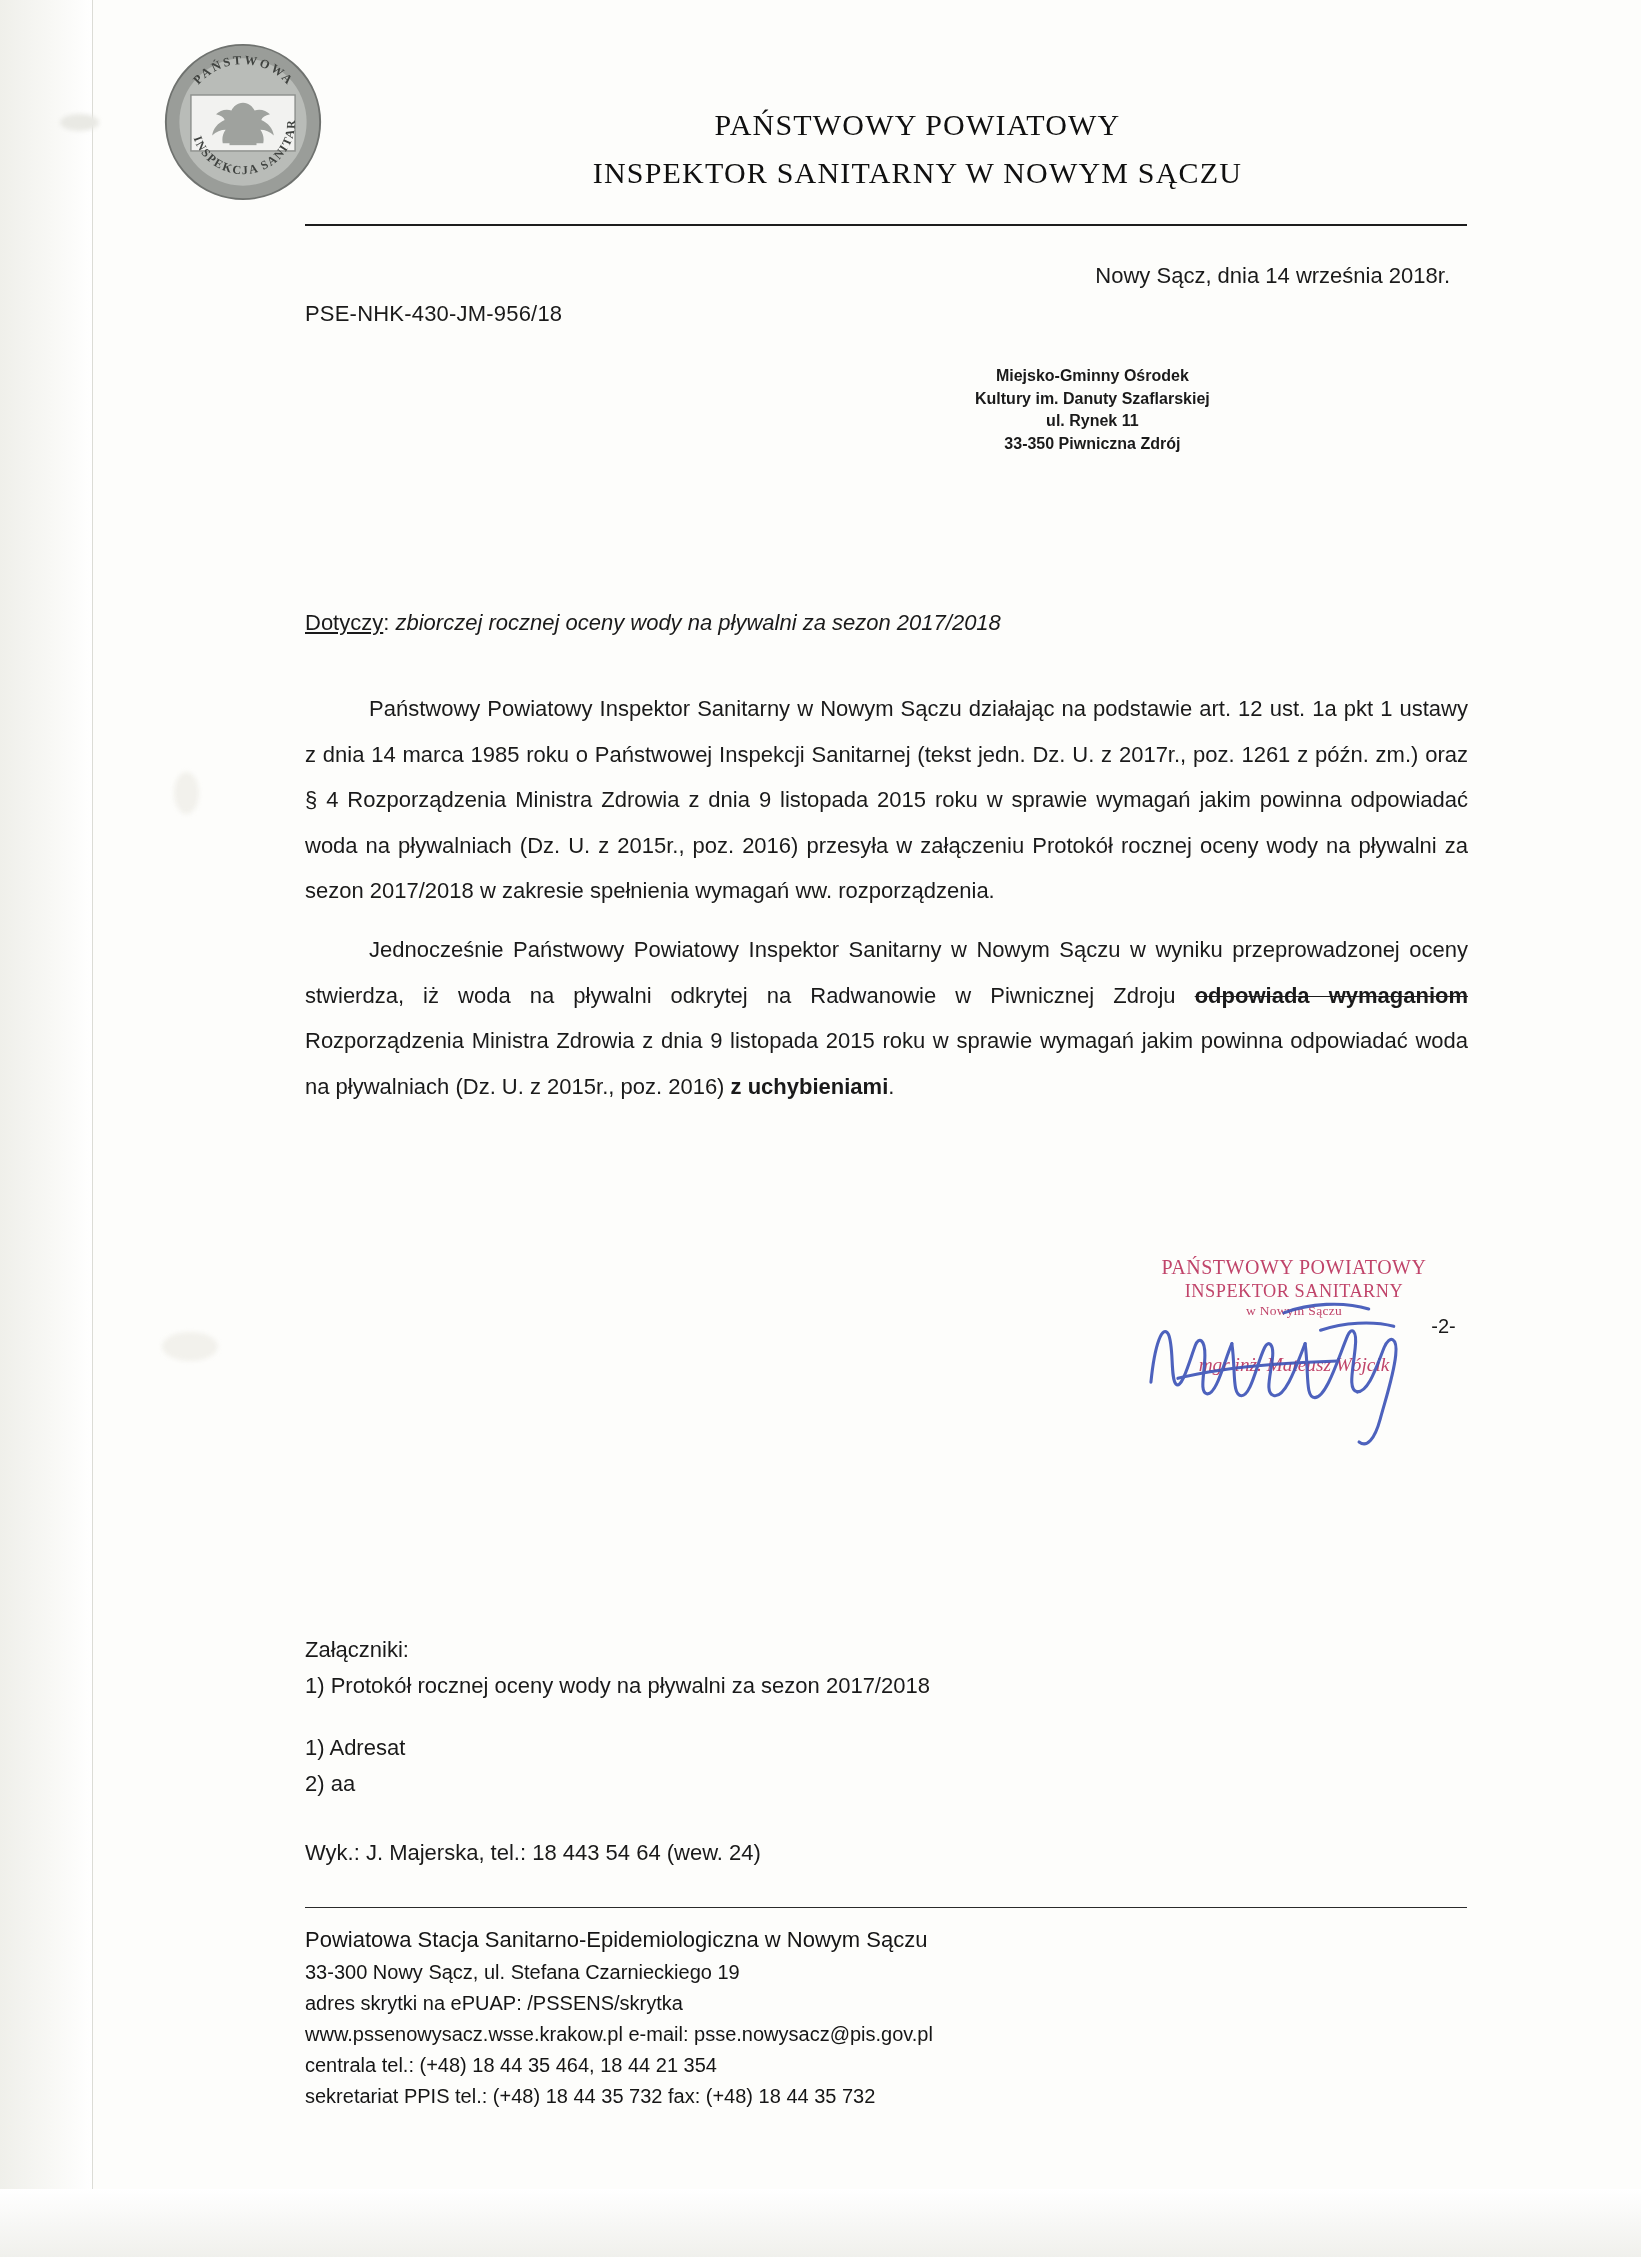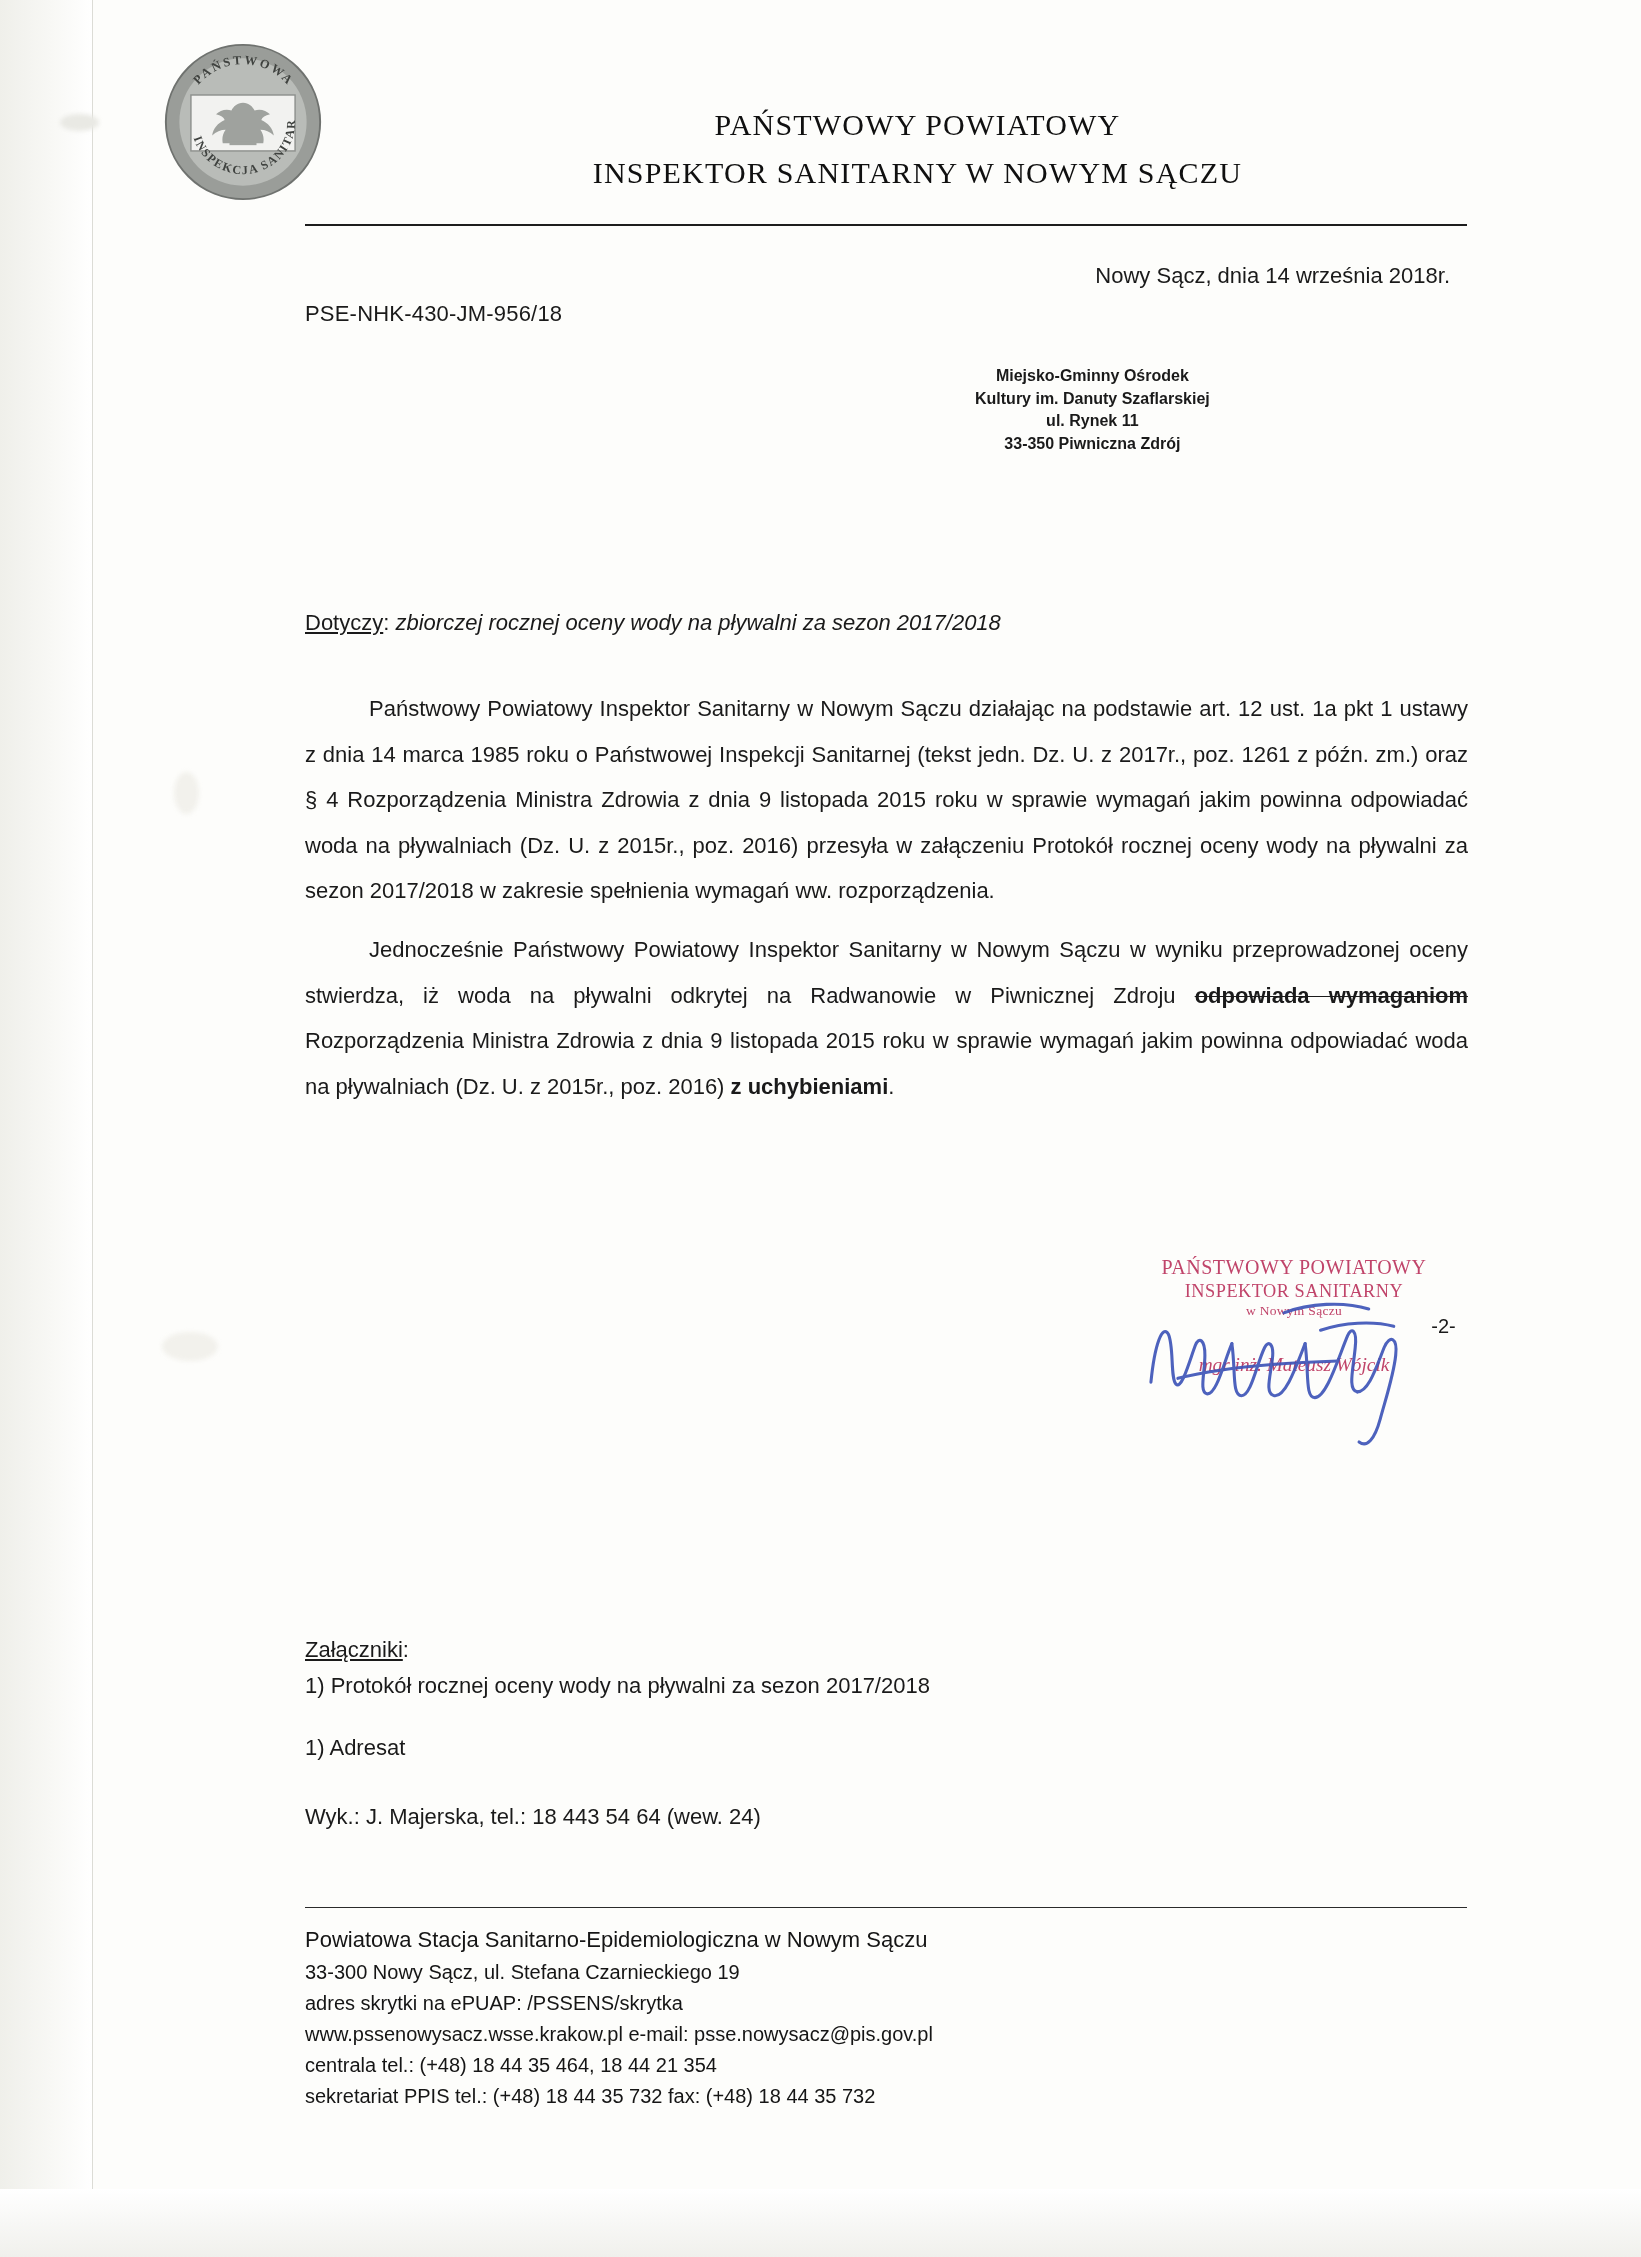--- a/index.html
+++ b/index.html
@@ -188,21 +188,20 @@
 
   
   .tail {
     position: absolute;
     left: 305px;
     top: 1632px;
     font-size: 22px;
     line-height: 1.62;
   }
   .tail .u {
-    text-decoration: underline;
     text-align: center;
   }
   .tail .grp {
     margin-bottom: 27px;
   }
   .tail .wyk {
     margin-top: 33px;
   }
 
   
@@ -313,20 +312,21 @@
       <div class="sig-page">-2-</div>
     </div>
 
     <div class="tail">
       <div class="grp">
         <div><span class="u">Załączniki</span><span>:</span></div>
         <div>1) Protokół rocznej oceny wody na pływalni za sezon 2017/2018</div>
       </div>
       <div class="grp">
         <div>1) Adresat</div>
+        <div>2) aa</div>
       </div>
       <div class="wyk">Wyk.: J. Majerska, tel.: 18 443 54 64 (wew. 24)</div>
     </div>
 
     <div class="footer-rule"></div>
     <div class="footer">
       <div class="f1">Powiatowa Stacja Sanitarno-Epidemiologiczna w Nowym Sączu</div>
       <div>33-300 Nowy Sącz, ul. Stefana Czarnieckiego 19</div>
       <div>adres skrytki na ePUAP: /PSSENS/skrytka</div>
       <div>www.pssenowysacz.wsse.krakow.pl   e-mail: psse.nowysacz@pis.gov.pl</div>

